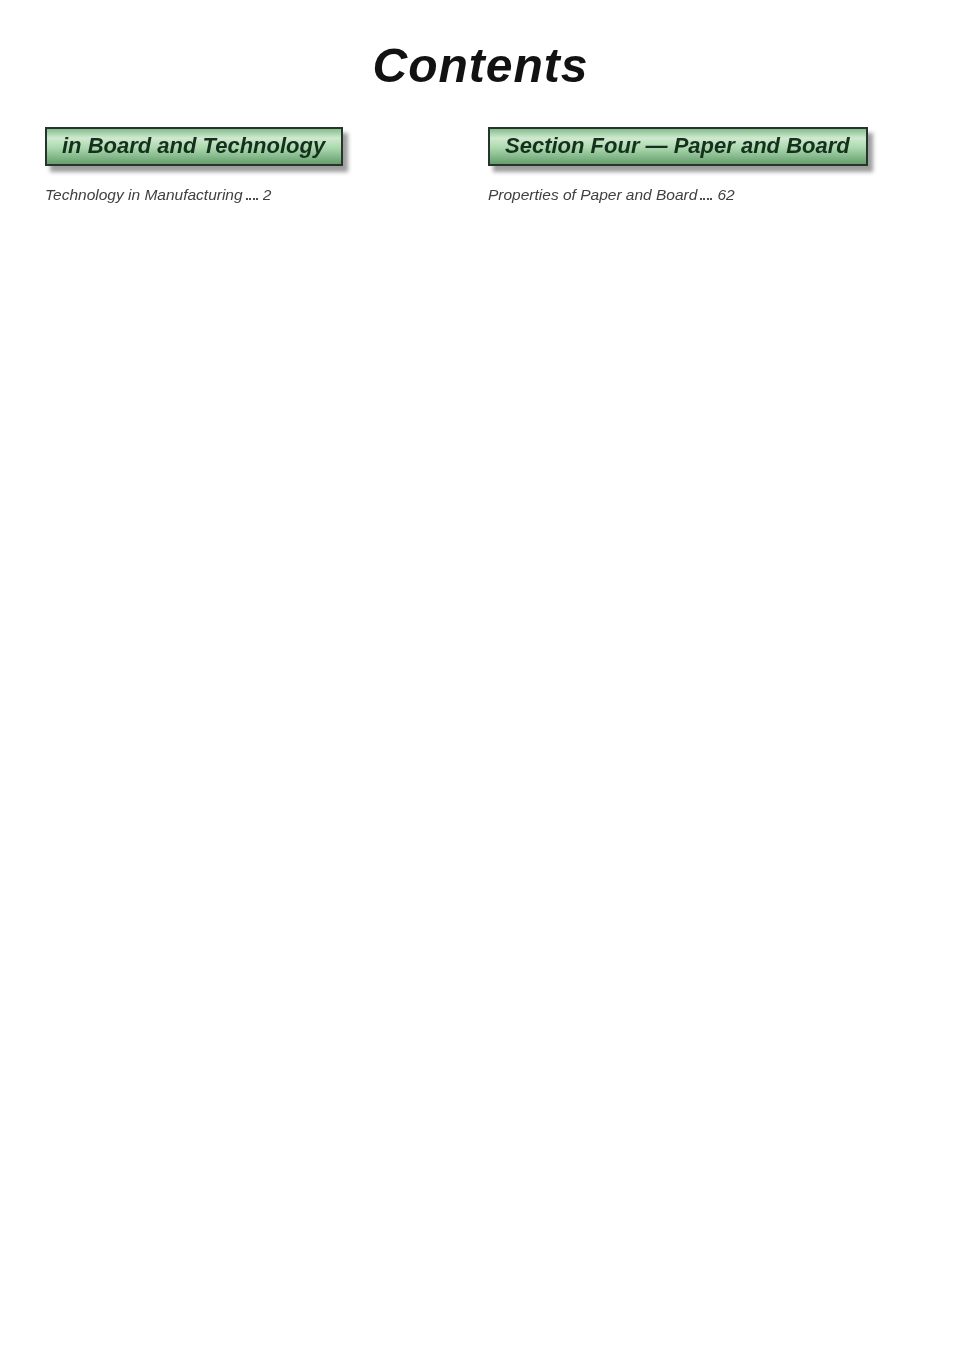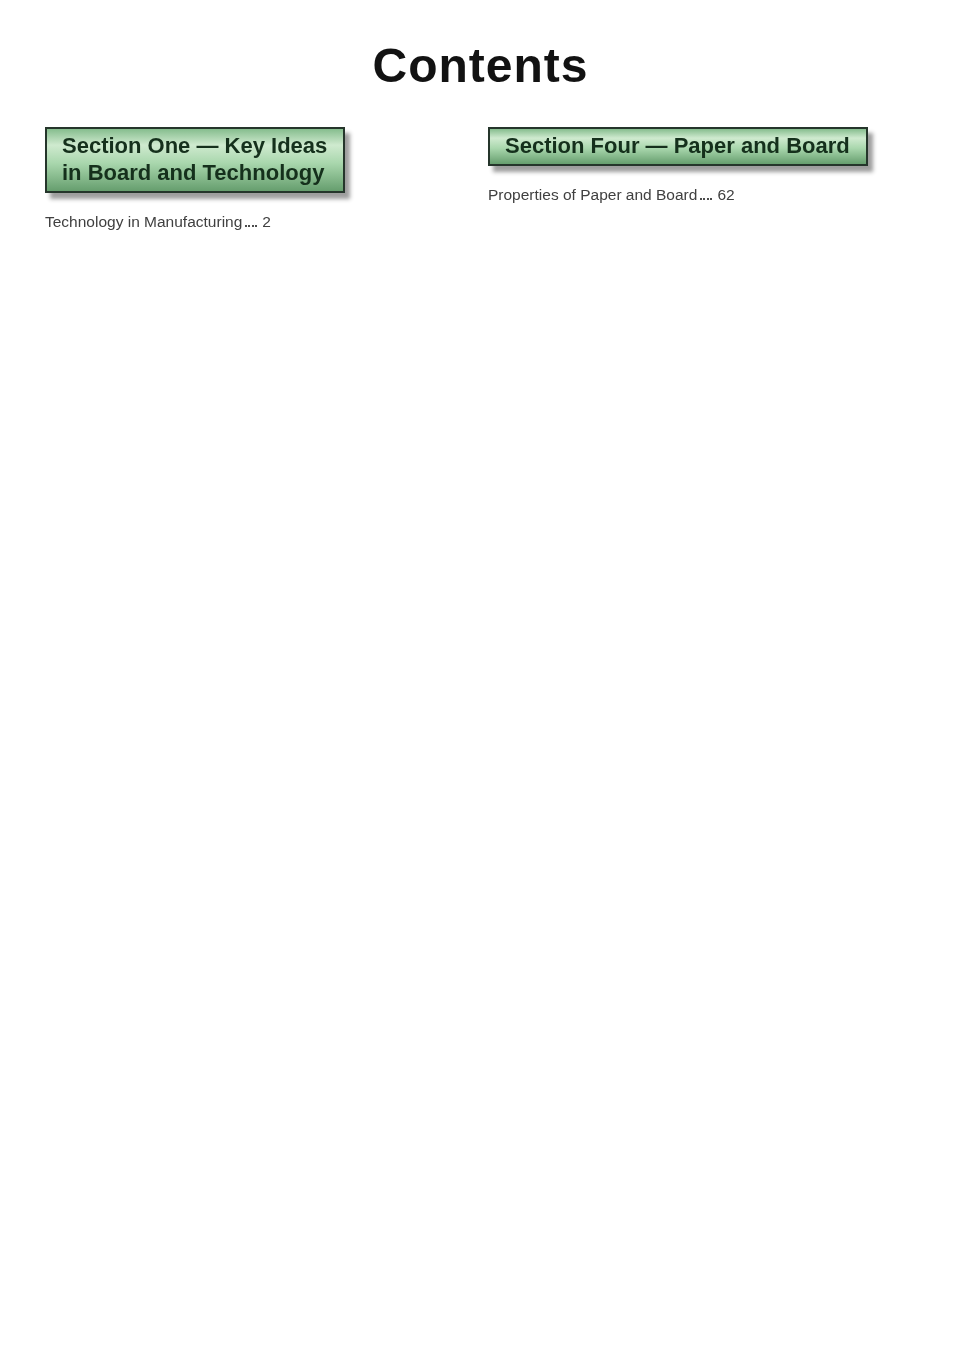--- a/index.html
+++ b/index.html
@@ -7,20 +7,21 @@
     padding: 0;
     background: #ffffff;
     font-family: "Liberation Sans", sans-serif;
   }
   .page {
     position: relative;
     width: 961px;
     height: 1092px;
     background: #ffffff;
     overflow: hidden;
+    font-style: italic;
   }
   .page-title {
     padding-top: 38px;
     text-align: center;
     font-size: 48px;
     font-weight: 600;
     letter-spacing: 1px;
     color: #121212;
   }
   .columns {
@@ -71,21 +72,21 @@
   .entry .page { white-space: nowrap; }
 </style>
 </head>
 <body>
 
 <div class="page">
   <div class="page-title">Contents</div>
   <div class="columns">
     <div class="column col-left">
         <section class="toc-section">
-    <div class="section-header"><div class="line">Section One — Key Ideas</div><div class="line">in Board and Technology</div></div>
+    <div class="section-header"><div class="line">in Board and Technology</div></div>
     <ul class="entries">
             <li class="entry">
     <span class="label">Technology in Manufacturing</span>
     <span class="dots"></span>
     <span class="page">2</span>
   </li>
           </ul>
   </section>
       </div>
     <div class="column col-right">

